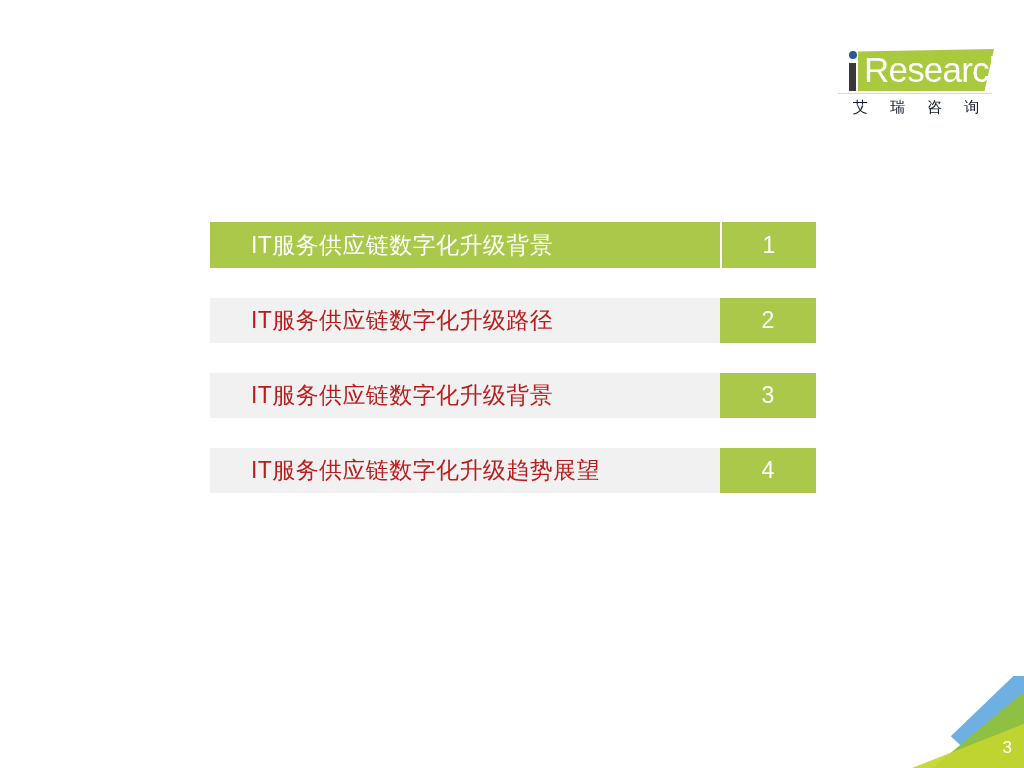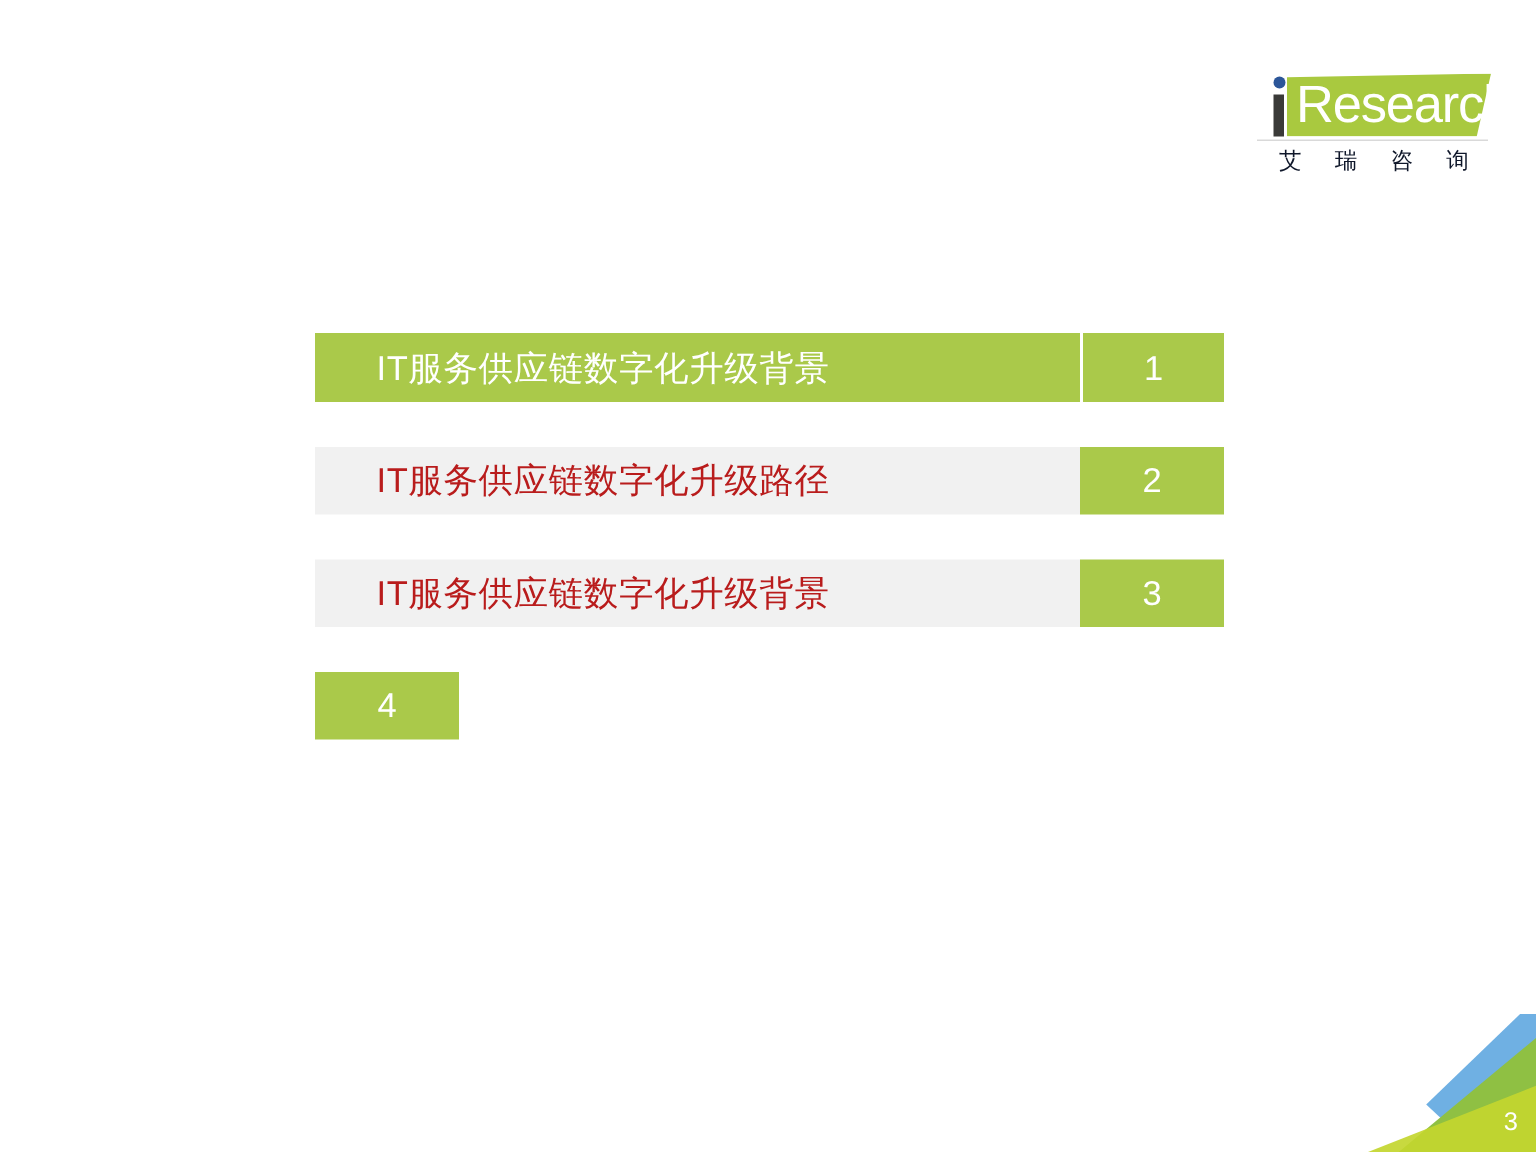--- a/index.html
+++ b/index.html
@@ -207,20 +207,21 @@
     <div class="toc-label">IT服务供应链数字化升级路径</div>
     <div class="toc-num">2</div>
   </div>
 
   <div class="toc-row">
     <div class="toc-label">IT服务供应链数字化升级背景</div>
     <div class="toc-num">3</div>
   </div>
 
   <div class="toc-row">
+    <div class="toc-label">IT服务供应链数字化升级趋势展望</div>
     <div class="toc-num">4</div>
   </div>
 
 </div>
 
 <div class="corner">
   <div class="corner-blue"></div>
   <div class="corner-green-dark"></div>
   <div class="corner-green-light"></div>
   <div class="page-num">3</div>

